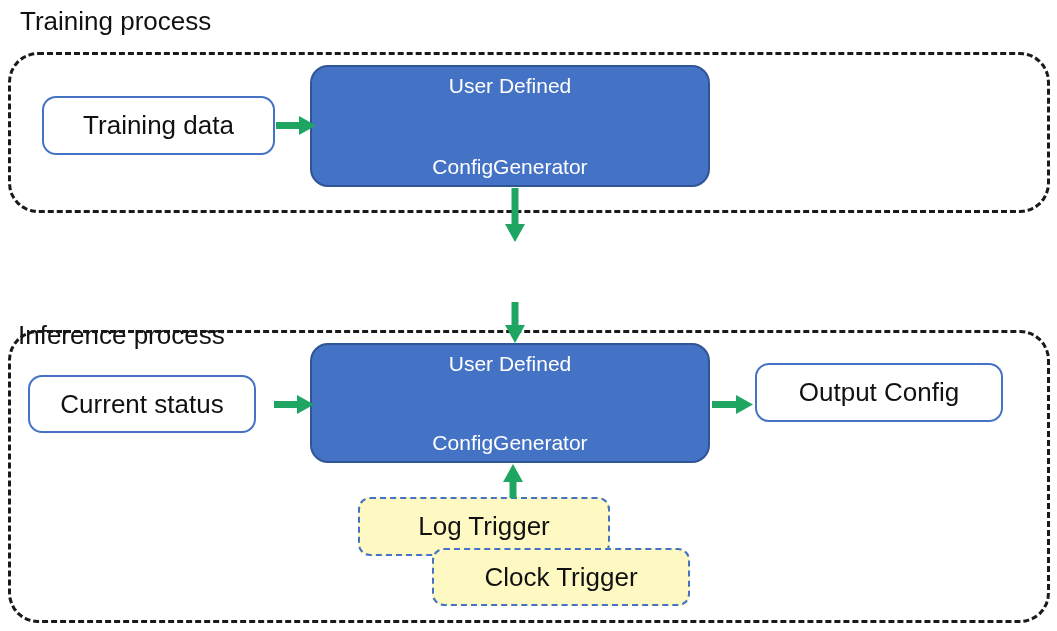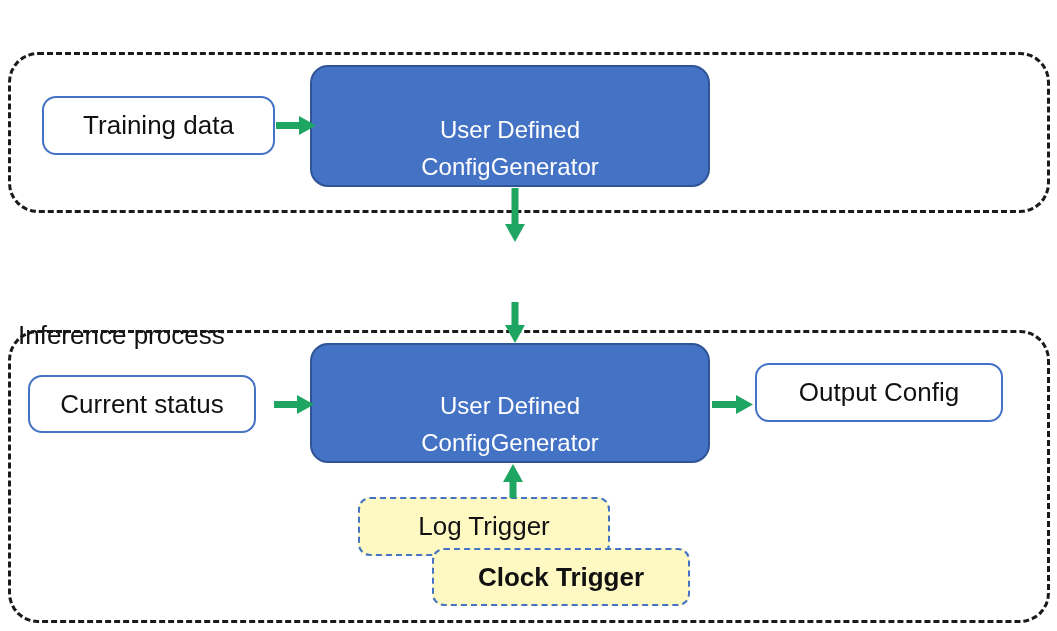--- a/index.html
+++ b/index.html
@@ -50,22 +50,22 @@
     z-index: 3;
   }
   .blue-node {
     position: absolute;
     background: var(--node-blue);
     border: 2px solid var(--node-blue-border);
     border-radius: 18px;
     display: flex;
     flex-direction: column;
     align-items: center;
-    justify-content: flex-end;
-    font-size: 24px;
+    justify-content: space-between;
+    font-size: 21px;
     line-height: 37px;
     color: var(--text-light);
     text-align: center;
     z-index: 3;
   }
   .trigger-box {
     position: absolute;
     background: #fef9c3;
     border: 2.5px dashed var(--box-border-blue);
     border-radius: 12px;
@@ -81,20 +81,21 @@
     color: var(--arrow-green);
     z-index: 4;
   }
   .arrow svg { display: block; }
 </style>
 </head>
 <body>
 
 <div class="canvas">
 
+  <div class="section-label" style="left:20px; top:6px;">Training process</div>
 
   <div class="dashed-region" style="left:8px; top:52px; width:1042px; height:161px;"></div>
 
   <div class="io-box" style="left:42px; top:96px; width:233px; height:59px;">Training data</div>
 
   <div class="arrow" style="left:276px; top:112px;">
     <svg width="40" height="26" viewBox="0 0 40 26">
       <rect x="0" y="10" width="25" height="7" fill="currentColor"></rect>
       <polygon points="23,4 40,13.5 23,23" fill="currentColor"></polygon>
     </svg>
@@ -149,15 +150,15 @@
 
   <div class="arrow" style="left:500px; top:464px;">
     <svg width="26" height="34" viewBox="0 0 26 34">
       <polygon points="13,0 3,18 23,18" fill="currentColor"></polygon>
       <rect x="9.5" y="16" width="7" height="18" fill="currentColor"></rect>
     </svg>
   </div>
 
   <div class="trigger-box" style="left:358px; top:497px; width:252px; height:59px; z-index:1;">Log Trigger</div>
 
-  <div class="trigger-box" style="left:432px; top:548px; width:258px; height:58px; z-index:2;font-weight:bold;">Clock Trigger</div>
+  <div class="trigger-box" style="left:432px; top:548px; width:258px; height:58px; z-index:2;">Clock Trigger</div>
 
 </div>
 
 </body></html>

